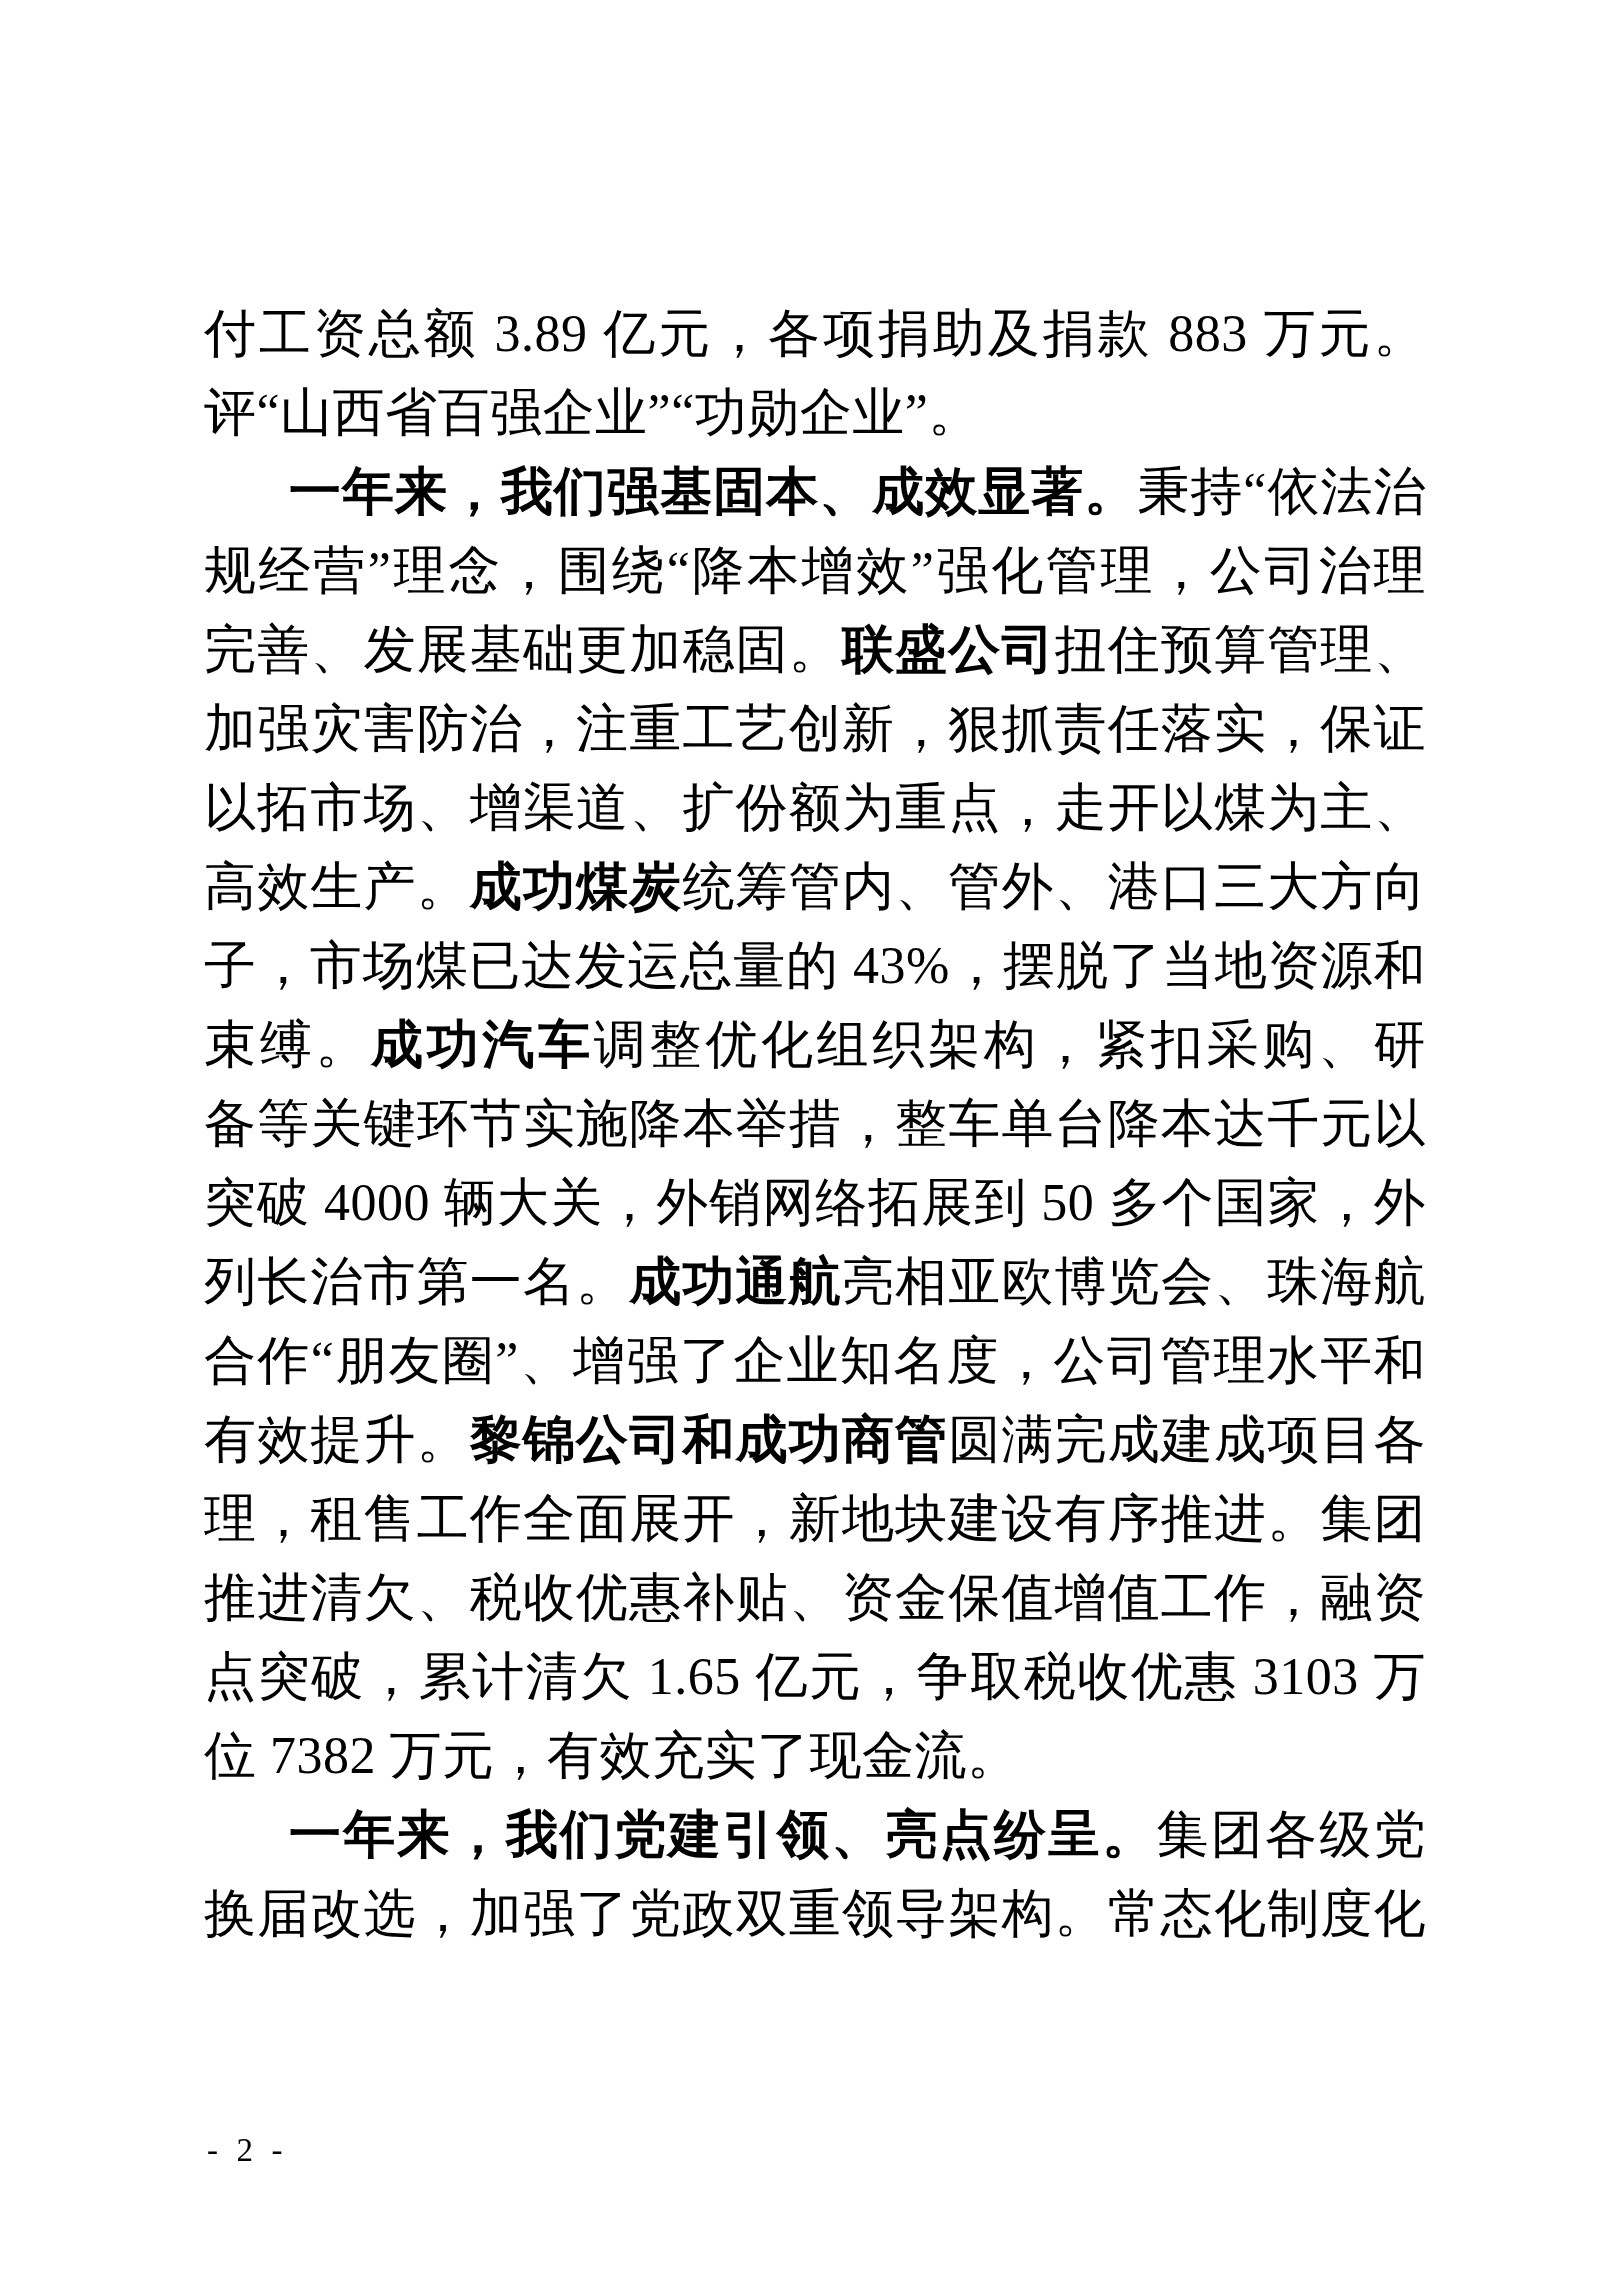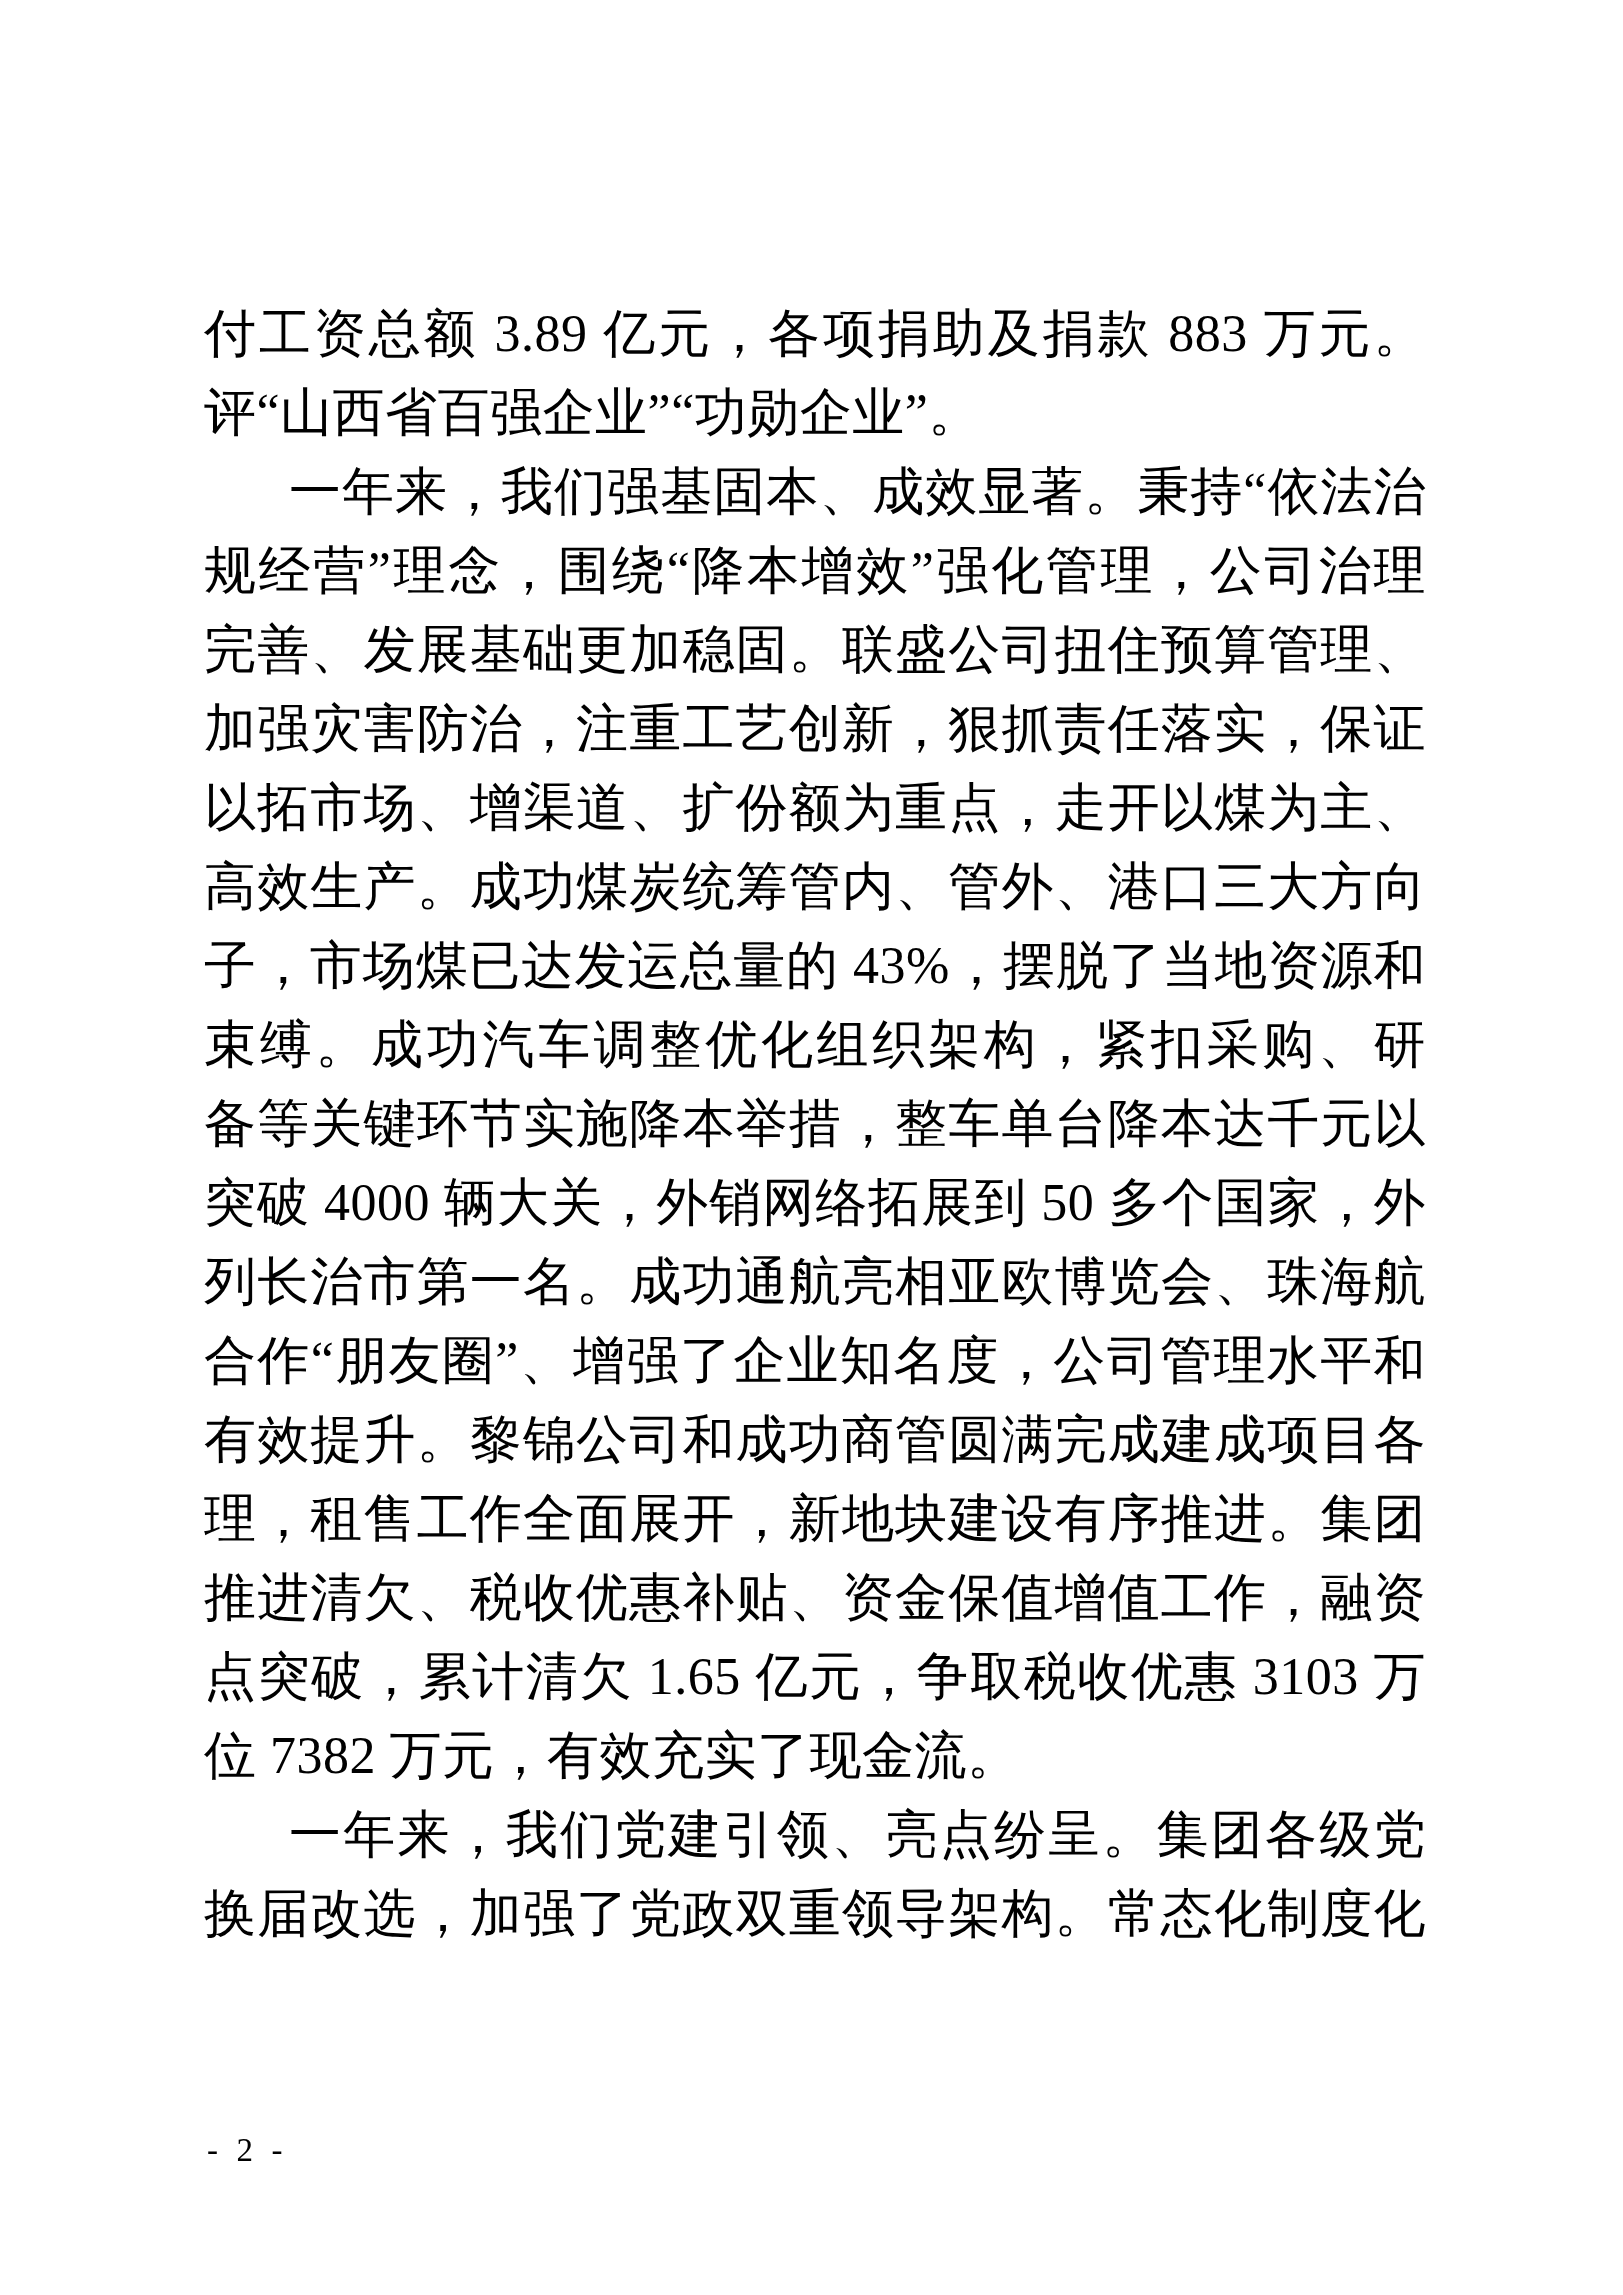--- a/index.html
+++ b/index.html
@@ -35,21 +35,21 @@
     letter-spacing: 0.5px;
   }
   .line.fill {
     text-align: justify;
     text-align-last: justify;
   }
   .line.indent {
     text-indent: 85px;
   }
   .seg.bold {
-    font-weight: 400;
+    font-weight: 700;
     font-family: "Liberation Sans", "DejaVu Sans", sans-serif;
   }
   .footer {
     position: absolute;
     left: 207px;
     top: 2122px;
     font-size: 33px;
     line-height: 56px;
     letter-spacing: 5.1px;
     color: #000000;

